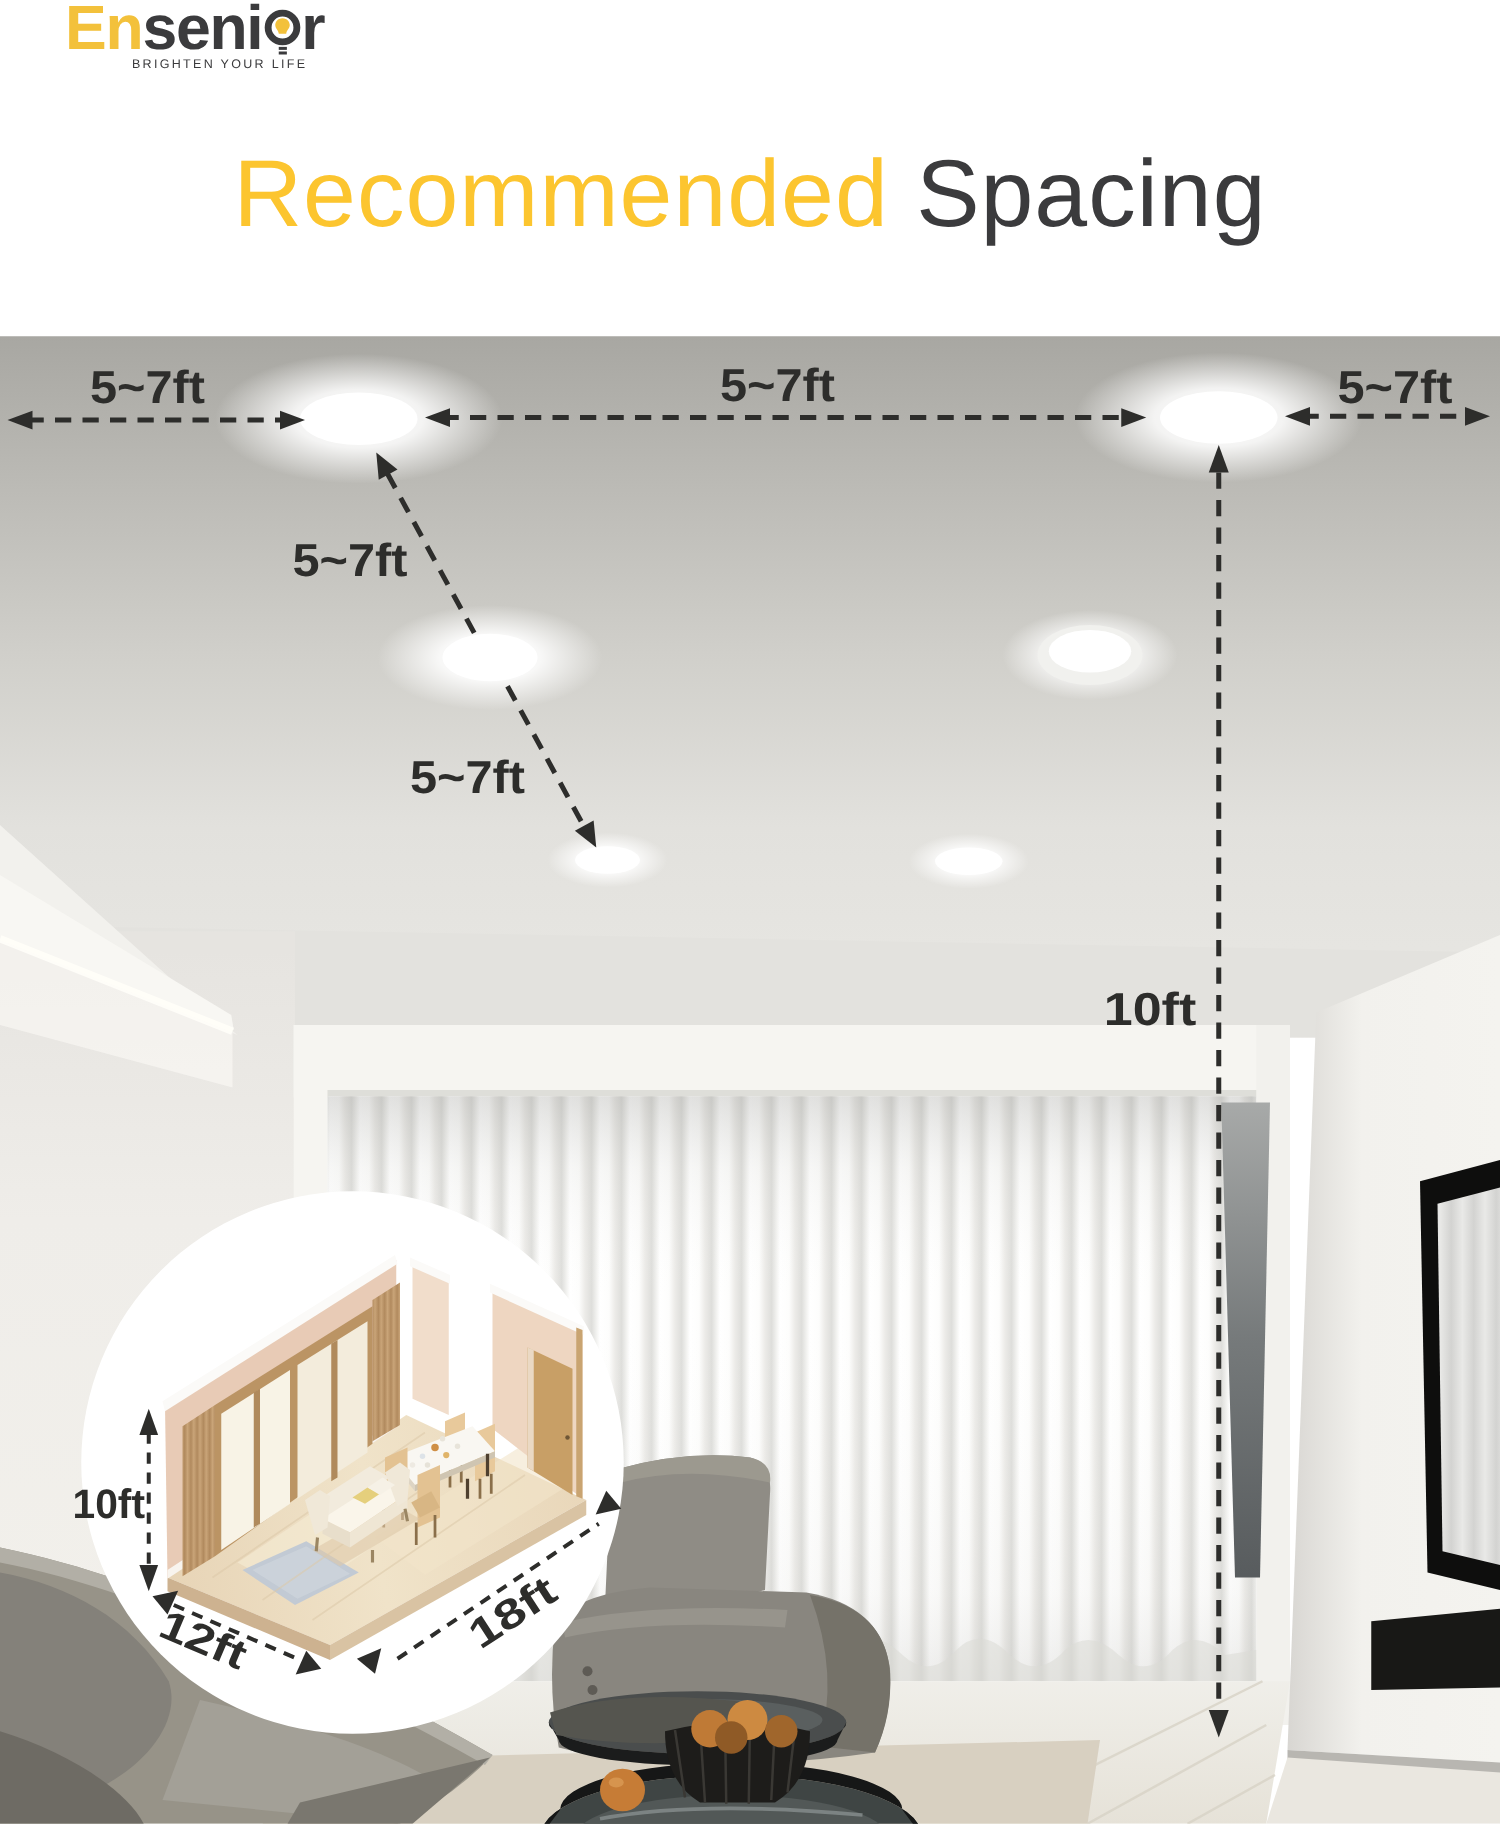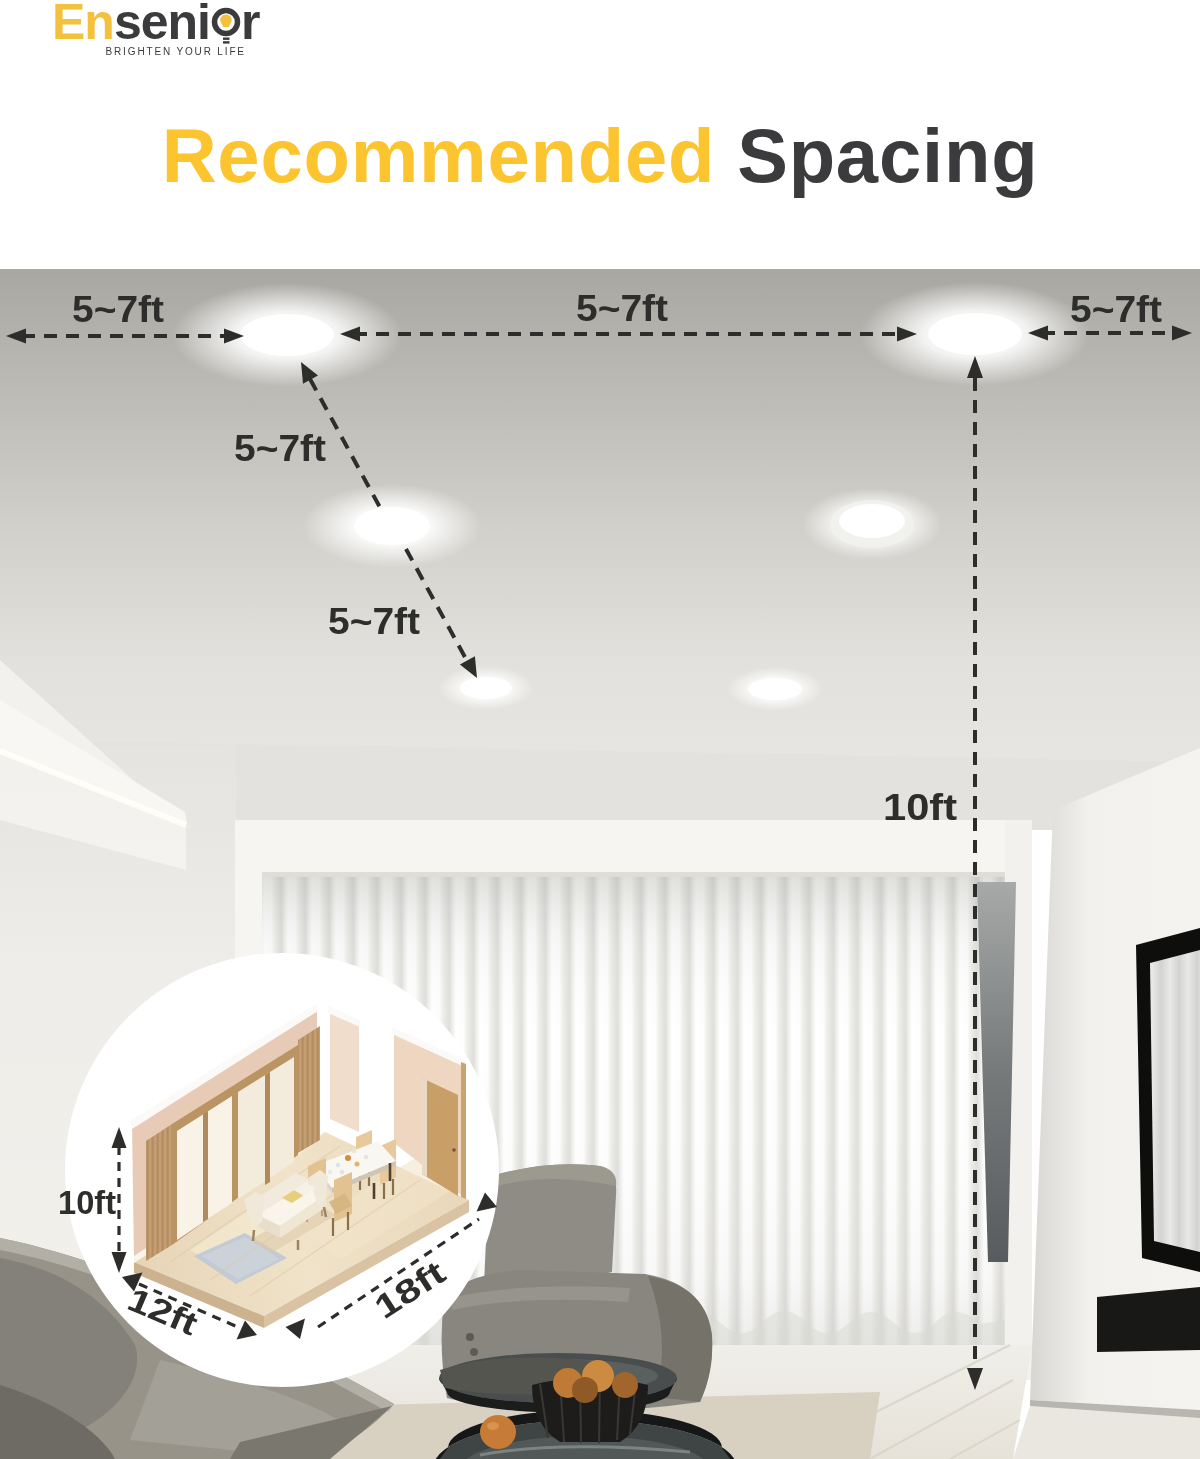--- a/index.html
+++ b/index.html
@@ -309,15 +309,15 @@
     <span style="color:#f3c13b;">En</span><span>seni</span><span style="position:relative;display:inline-block;width:31px;"><svg width="31" height="40" viewBox="0 0 31 40" style="position:absolute;left:1px;top:-33px;">
           <circle cx="15" cy="16" r="11.5" fill="none" stroke="#3b3b3d" stroke-width="5.5"></circle>
           <path d="M15,8.5 C18.8,8.5 20.8,11.5 20.8,14 C20.8,17 18,18.5 18,21 L12,21 C12,18.5 9.2,17 9.2,14 C9.2,11.5 11.2,8.5 15,8.5 Z" fill="#f3c13b"></path>
           <rect x="12" y="31.5" width="6.5" height="2.4" fill="#3b3b3d"></rect>
           <rect x="12" y="35.2" width="6.5" height="2.4" fill="#3b3b3d"></rect>
         </svg></span><span>r</span>
   </div>
   <div style="font-size:10px;letter-spacing:1.85px;color:#3b3b3d;margin-top:-1px;margin-left:40px;text-align:center;">BRIGHTEN YOUR LIFE</div>
 </div>
 
-<div class="abs" style="left:0;top:112px;width:1200px;text-align:center;font-weight:bold;font-size:76px;letter-spacing:0.8px;color:#3b3b3d;">
+<div class="abs" style="left:0;top:112px;width:1200px;text-align:center;font-weight:normal;font-size:76px;letter-spacing:0.8px;color:#3b3b3d;">
   <span style="color:#fcc52f;">Recommended</span> <span>Spacing</span>
 </div>
 
 </body></html>

